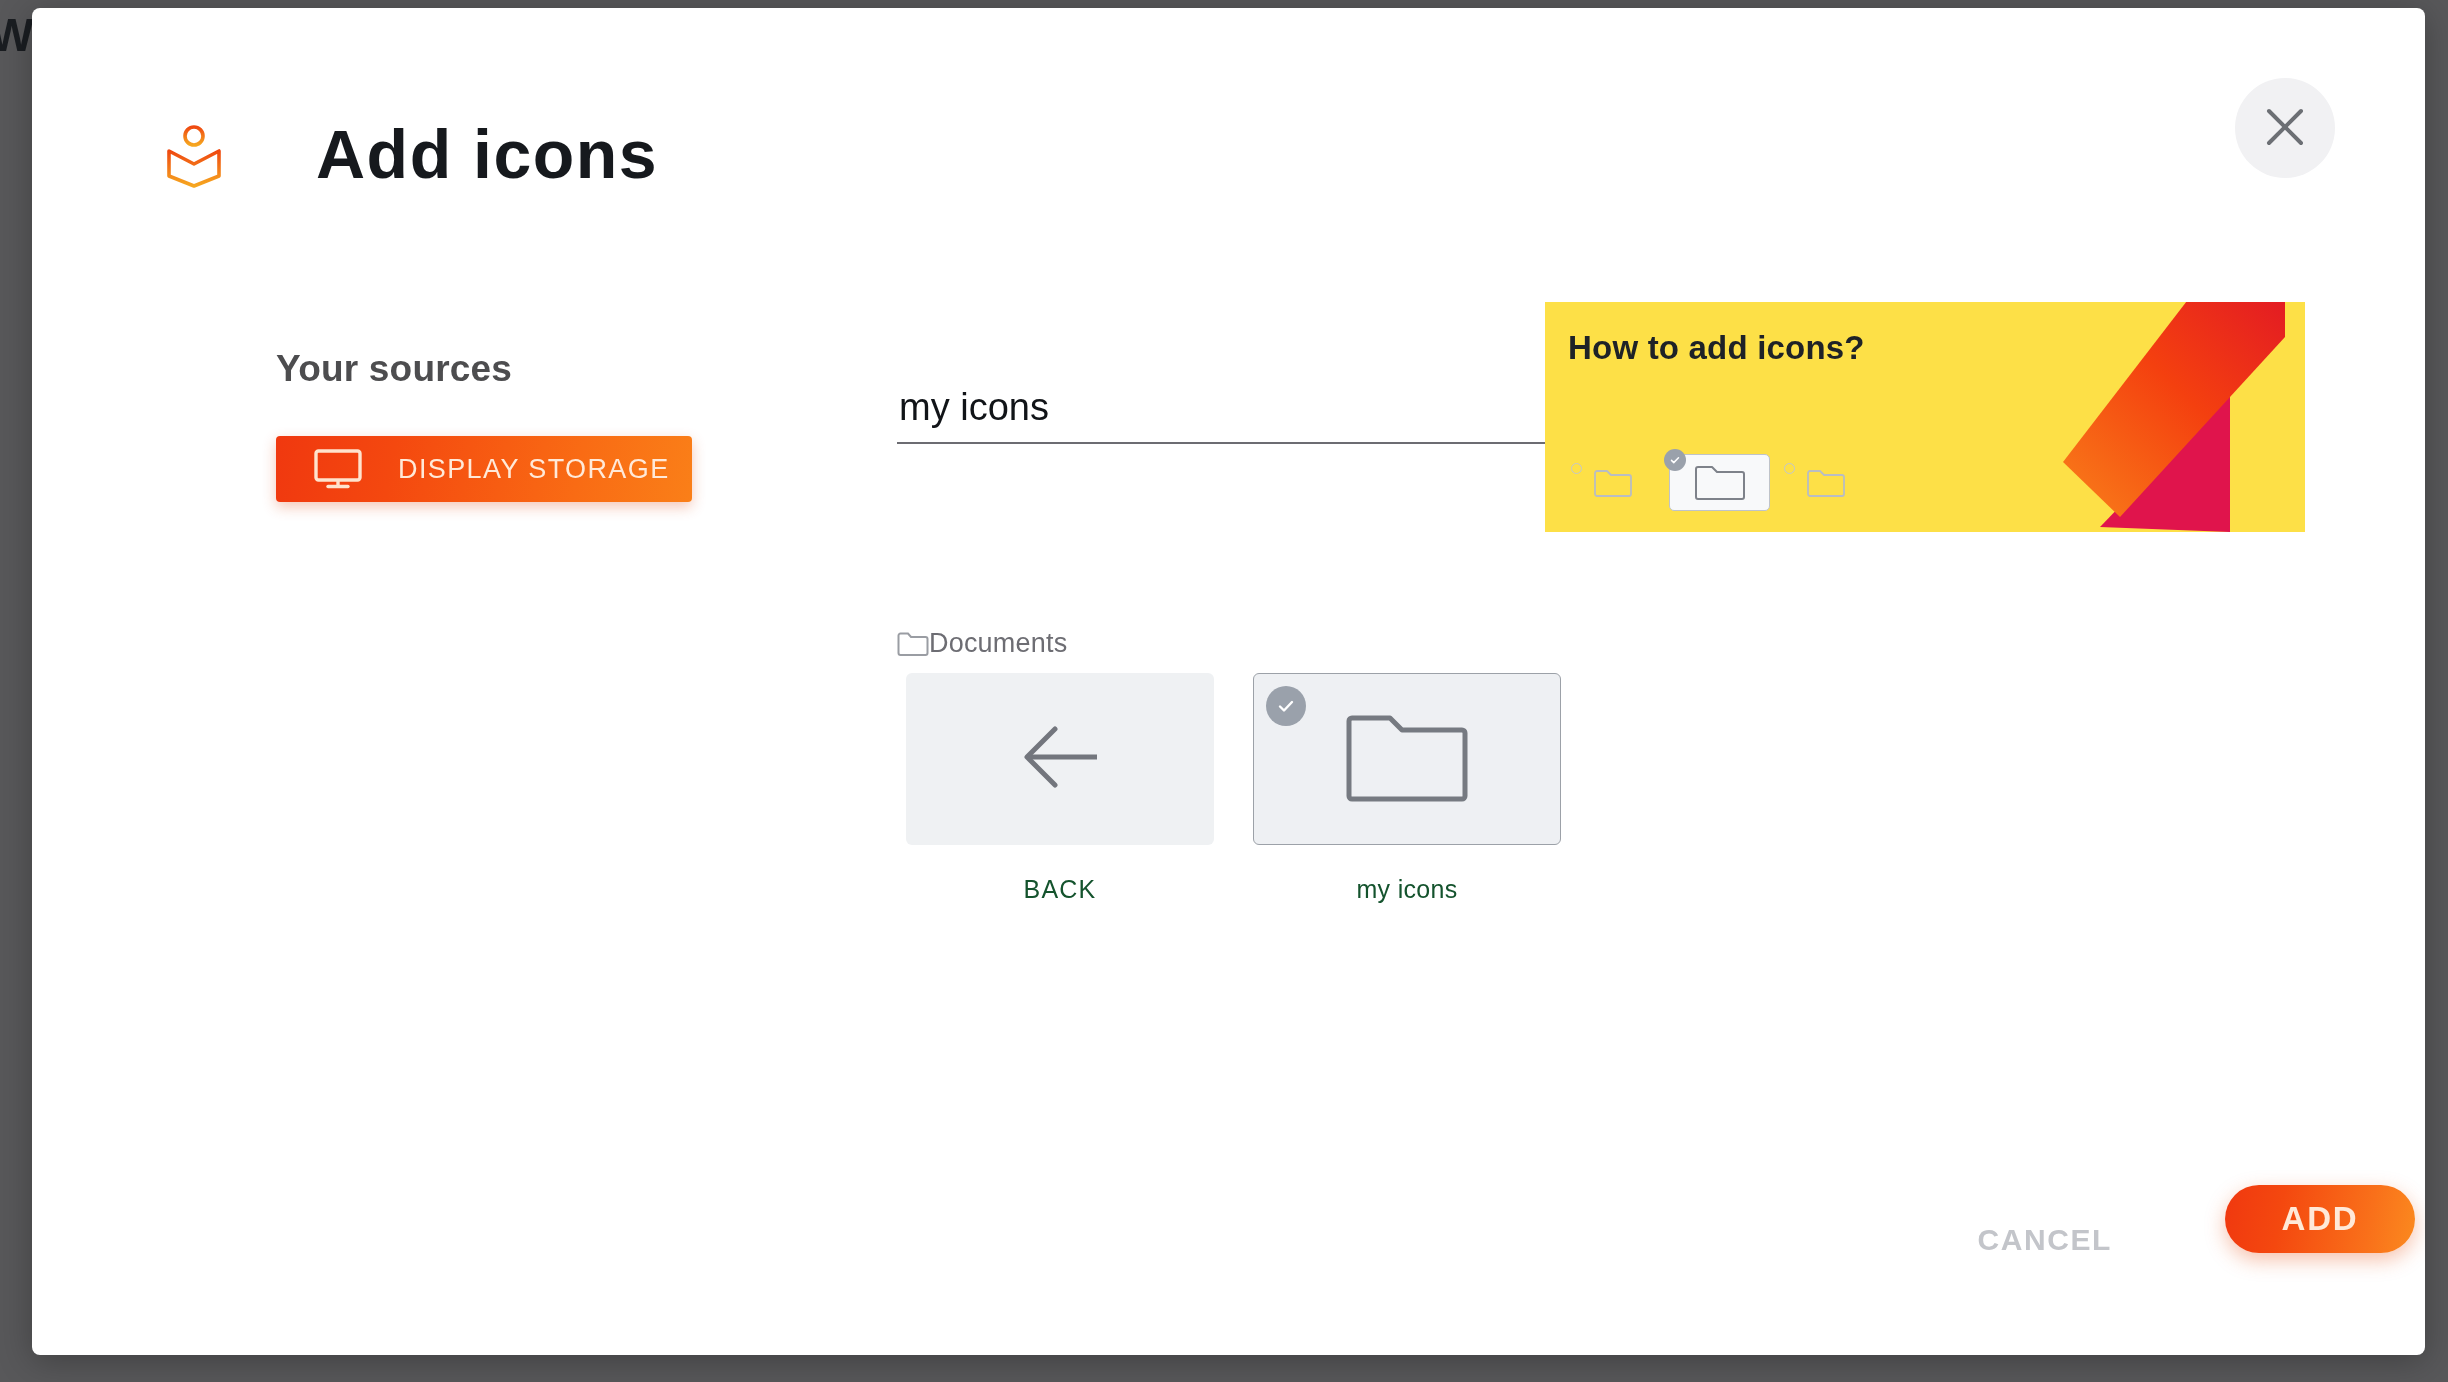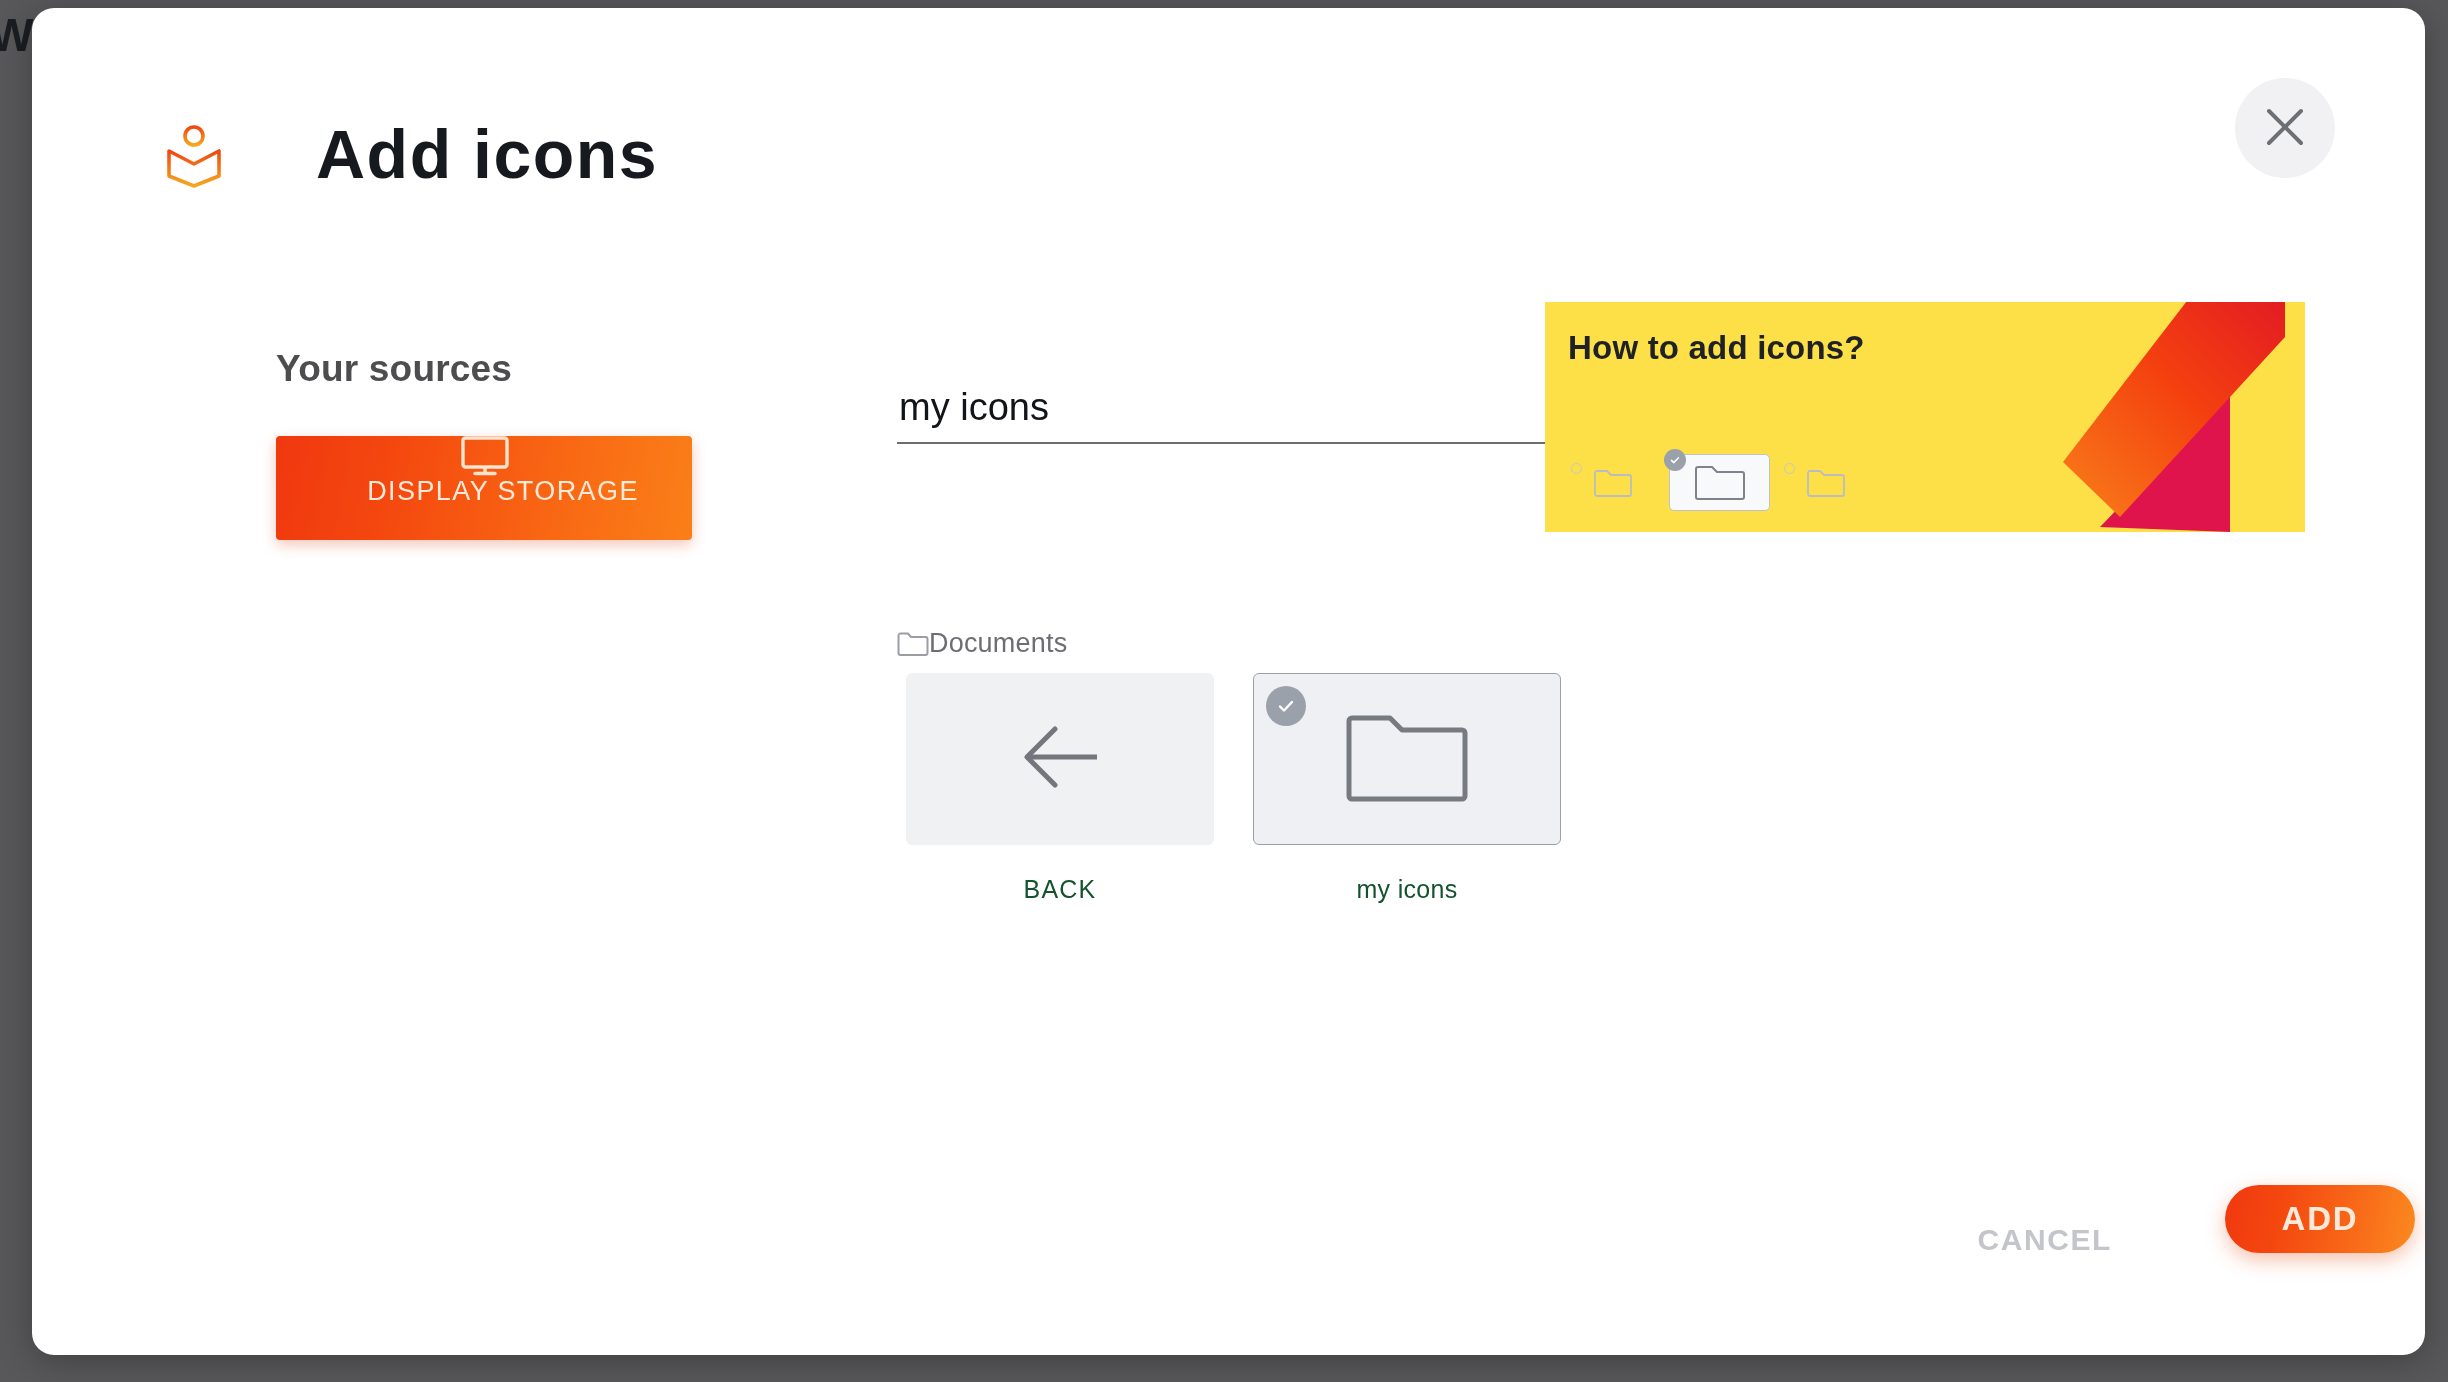--- a/index.html
+++ b/index.html
@@ -34,21 +34,21 @@
   }
 
   
   #dialog {
     position: absolute;
     left: 32px;
     top: 8px;
     width: 2393px;
     height: 1347px;
     background: #ffffff;
-    border-radius: 22px;
+    border-radius: 8px;
     box-shadow: 0 6px 34px rgba(0,0,0,0.28);
     overflow: hidden;
   }
 
   
   #header {
     position: absolute;
     left: 0; top: 0;
     width: 100%;
     height: 238px;
@@ -99,30 +99,29 @@
   #sources-heading {
     font-size: 37px;
     font-weight: bold;
     color: #4d4d4f;
     letter-spacing: 0.2px;
     margin-bottom: 46px;
   }
 
   #source-display-storage {
     width: 416px;
-    height: 104px;
+    height: 66px;
     border-radius: 4px;
     background: linear-gradient(100deg, #f0380f 0%, #f4480f 28%, #f96b14 72%, #fa7f18 100%);
     box-shadow: 0 5px 14px rgba(220,70,20,0.30);
     display: flex;
     align-items: center;
     padding-left: 38px;
     border: none;
     cursor: pointer;
-    flex-direction: column;
   }
 
   #source-display-storage .monitor-icon {
     width: 48px;
     height: 40px;
     margin-right: 36px;
     flex: none;
   }
 
   #source-display-storage .src-label {

